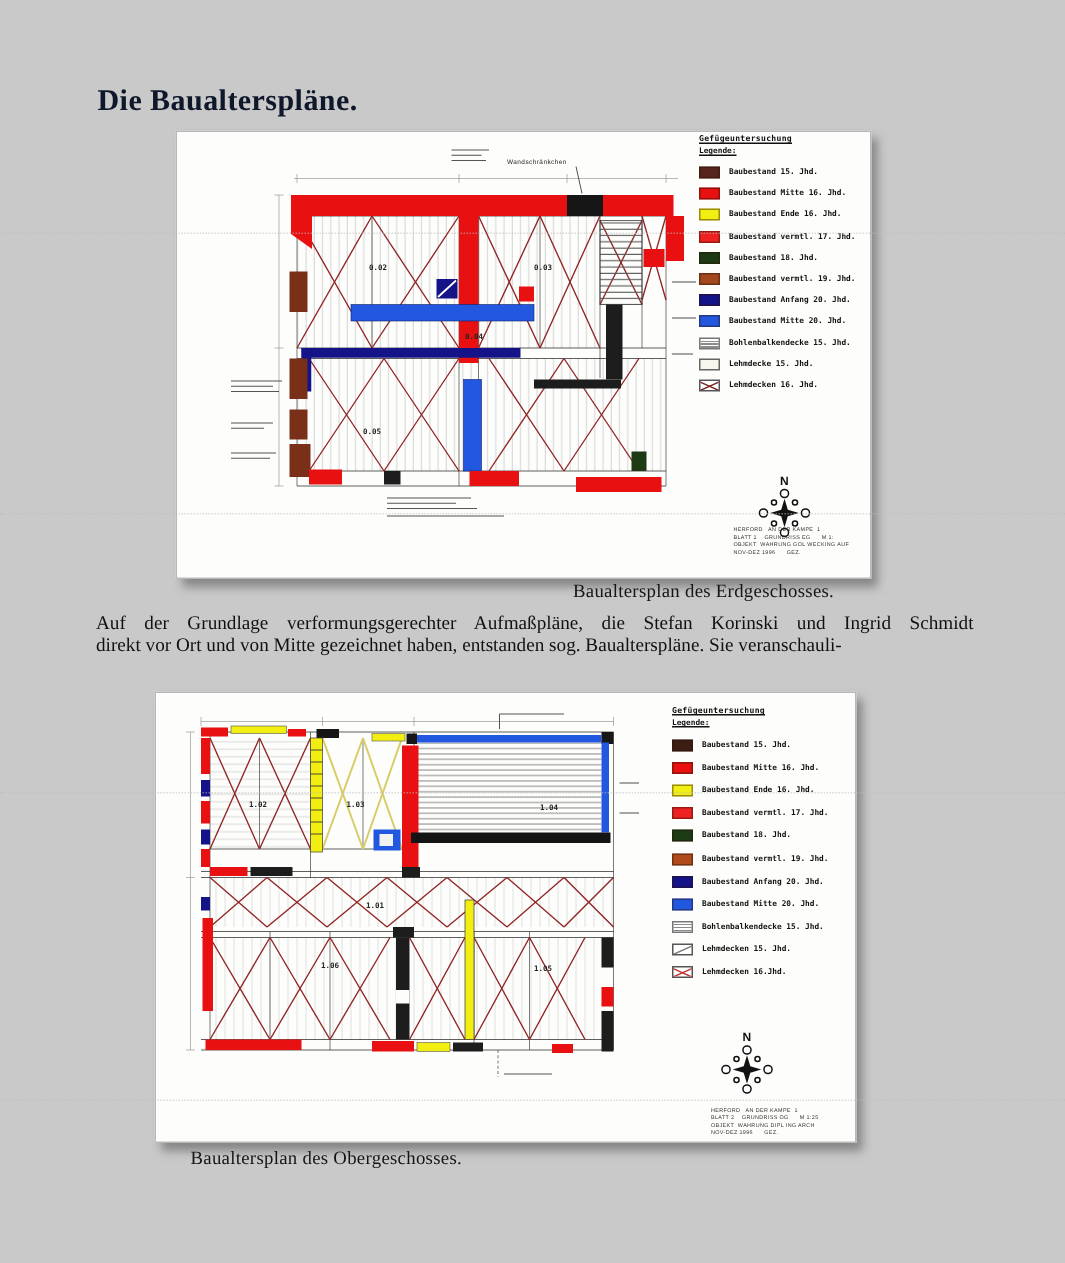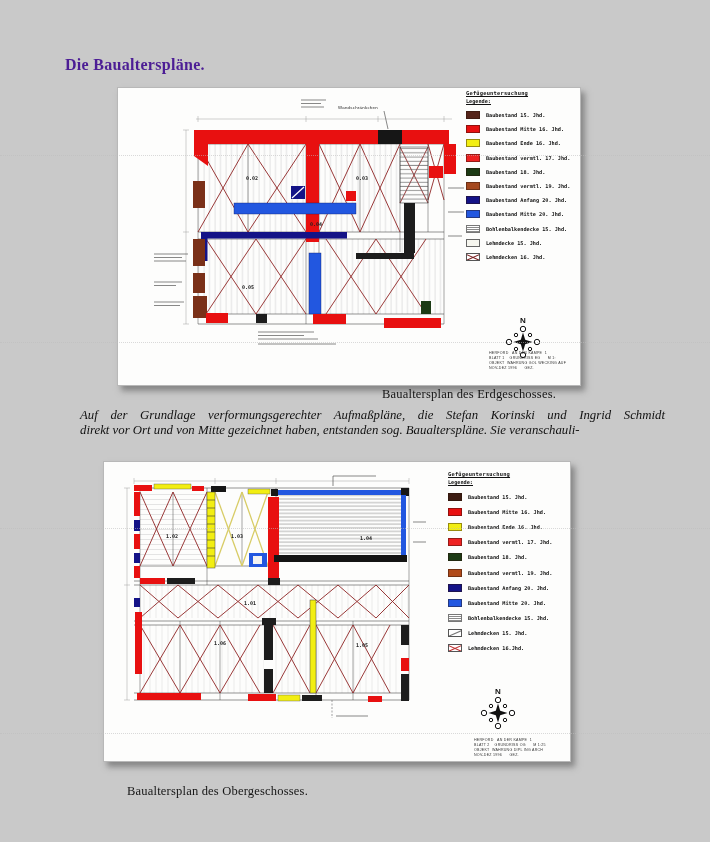--- a/index.html
+++ b/index.html
@@ -4,37 +4,37 @@
 <style>
   html,body{margin:0;padding:0;}
   body{
     width:710px;height:842px;position:relative;overflow:hidden;
     background:#c9c9c9;
     font-family:"Liberation Serif", serif;
   }
   .scanline{position:absolute;left:0;width:710px;height:0;border-top:1px dotted #bdbdbd;opacity:.55;z-index:30;pointer-events:none;}
   #page-title{
     position:absolute;left:65px;top:56px;
-    font-size:16px;font-weight:bold;color:#4c1d95;letter-spacing:.3px;
+    font-size:20px;font-weight:bold;color:#0f172a;letter-spacing:.3px;
   }
   .sheet{
     position:absolute;background:#fdfdfc;
     border:1px solid #b8b8b8;
     box-shadow:4px 5px 6px rgba(80,80,80,.55);
   }
   #sheet-eg{left:117px;top:87px;width:462px;height:297px;}
   #sheet-og{left:103px;top:461px;width:466px;height:299px;}
   .caption{
     position:absolute;font-size:12.5px;color:#151515;letter-spacing:.2px;
   }
   #caption-eg{left:382px;top:387px;}
-  #caption-og{left:127px;top:765px;margin-top:19px;}
+  #caption-og{left:127px;top:765px;}
   #body-paragraph{
-    position:absolute;left:80px;top:408px;width:585px;
-    font-size:12.8px;line-height:15.4px;color:#111;font-style:italic;
+    position:absolute;left:64px;top:408px;width:585px;
+    font-size:12.8px;line-height:15.4px;color:#111;
   }
   #body-paragraph .pline{text-align:justify;text-align-last:justify;}
   #body-paragraph .pline:last-child{text-align-last:left;}
   
   .legend{position:absolute;width:118px;}
   #legend-eg{left:348px;top:2px;}
   #legend-og{left:344px;top:9px;}
   .legend-header{
     font-family:"DejaVu Sans Mono", monospace;font-size:5.4px;font-weight:bold;
     text-decoration:underline;color:#111;letter-spacing:.2px;margin-bottom:2px;

